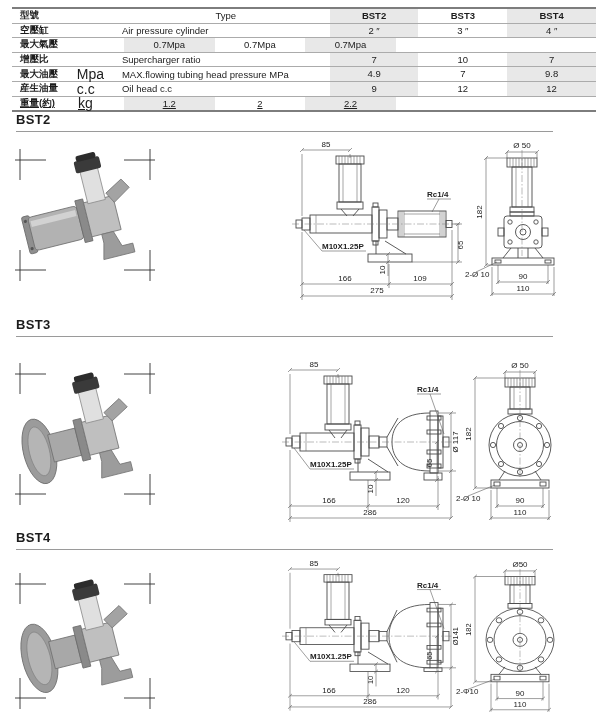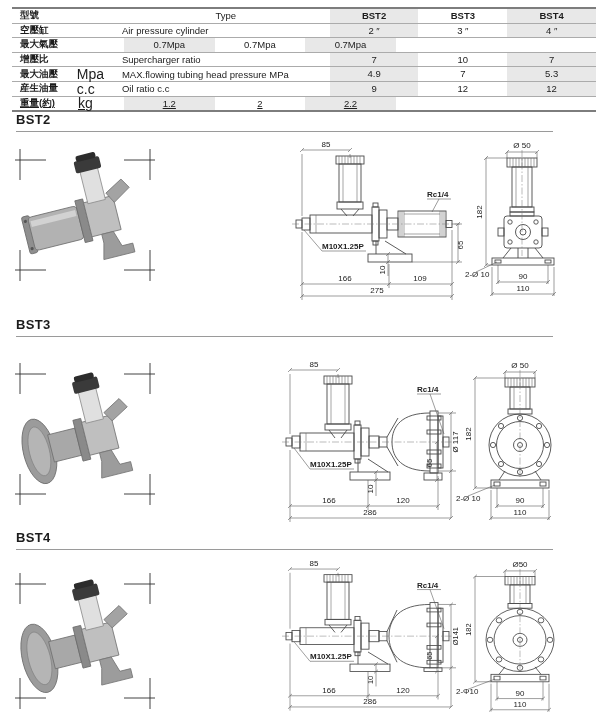--- a/index.html
+++ b/index.html
@@ -68,26 +68,26 @@
       <div class="c-val stripe">7</div>
       <div class="c-val">10</div>
       <div class="c-val stripe">7</div>
     </div>
     <div class="trow">
       <div class="c-zh">最大油壓</div>
       <div class="c-unit">Mpa</div>
       <div class="c-en">MAX.flowing tubing head pressure MPa</div>
       <div class="c-val stripe">4.9</div>
       <div class="c-val">7</div>
-      <div class="c-val stripe">5.3</div>
+      <div class="c-val stripe">9.8</div>
     </div>
     <div class="trow">
       <div class="c-zh">産生油量</div>
       <div class="c-unit">c.c</div>
-      <div class="c-en">Oil ratio c.c</div>
+      <div class="c-en">Oil head c.c</div>
       <div class="c-val stripe">9</div>
       <div class="c-val">12</div>
       <div class="c-val stripe">12</div>
     </div>
     <div class="trow">
       <div class="c-zh">重量(約)</div>
       <div class="c-unit">kg</div>
       <div class="c-val stripe">1.2</div>
       <div class="c-val">2</div>
       <div class="c-val stripe">2.2</div>

